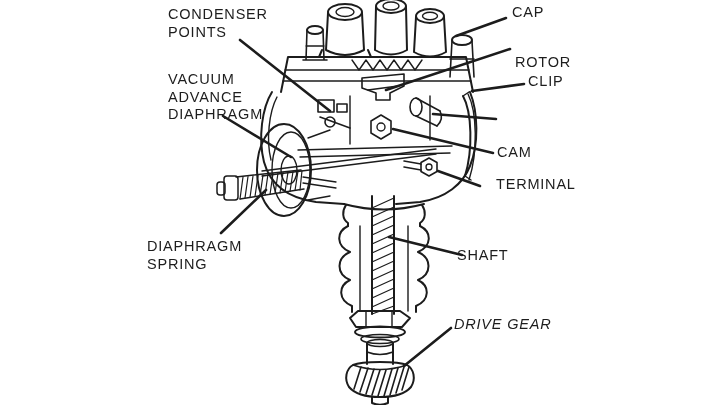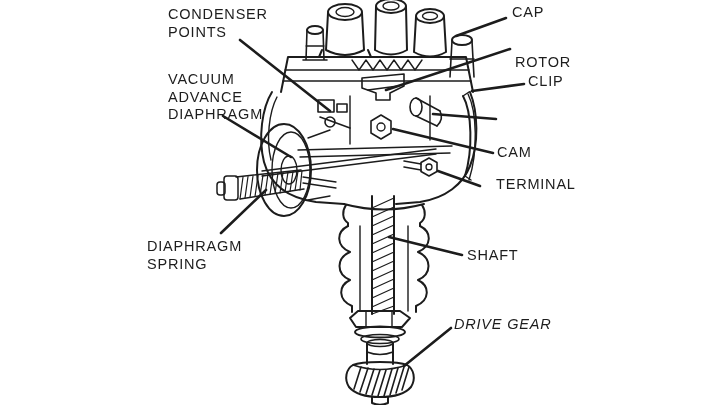--- a/index.html
+++ b/index.html
@@ -173,16 +173,16 @@
   <div class="part-label" style="left:512px; top:4px;">CAP</div>
   <div class="part-label" style="left:515px; top:54px;">ROTOR</div>
   <div class="part-label" style="left:120px; top:71px;margin-left:48px;">VACUUM
 ADVANCE
 DIAPHRAGM</div>
   <div class="part-label" style="left:528px; top:73px;">CLIP</div>
   <div class="part-label" style="left:497px; top:144px;">CAM</div>
   <div class="part-label" style="left:484px; top:176px;margin-left:12px;">TERMINAL</div>
   <div class="part-label" style="left:147px; top:238px;">DIAPHRAGM
 SPRING</div>
-  <div class="part-label" style="left:467px; top:247px;text-align:right;">SHAFT</div>
+  <div class="part-label" style="left:457px; top:247px;text-align:right;">SHAFT</div>
   <div class="part-label" style="left:454px; top:316px;font-style:italic;">DRIVE GEAR</div>
 
 </div>
 
 </body></html>

